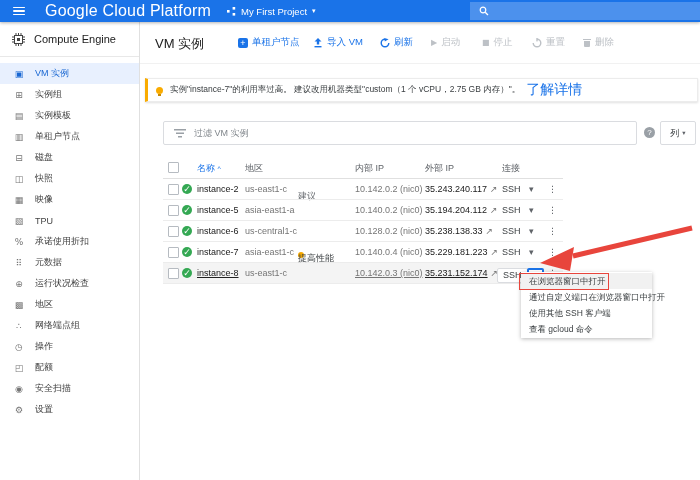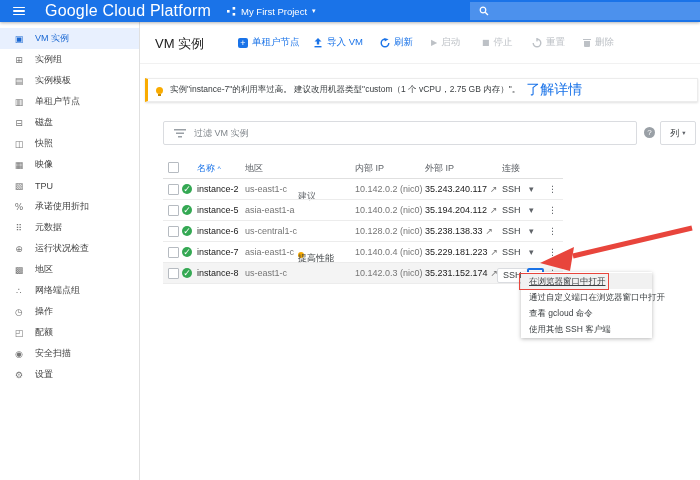--- a/index.html
+++ b/index.html
@@ -81,32 +81,32 @@
   .c-name{left:34px;color:#212121;cursor:pointer;}
   .c-zone{left:82px;color:#757575;}
   .c-sug{left:135px;color:#3c4043;display:flex;align-items:center;gap:3px;cursor:pointer;}
   .sbulb{width:6px;height:6px;border-radius:50%;background:#f9ab00;display:inline-block;}
   .c-int{left:192px;color:#757575;}
   .c-ext{left:262px;color:#212121;}
   .extlink{color:#757575;font-size:8px;margin-left:3px;}
   .c-ssh{left:339px;color:#3c4043;cursor:pointer;}
   .c-sshcaret{left:366px;top:6px;font-size:6.5px;color:#5f6368;cursor:pointer;}
   .c-kebab{left:385px;top:3px;font-size:10px;color:#5f6368;cursor:pointer;font-family:"DejaVu Sans",sans-serif;}
-  .trow.hover .c-name,.trow.hover .c-ext b,.trow.hover .c-int{}
+  .trow.hover .c-name,.trow.hover .c-ext b,.trow.hover .c-int{text-decoration:underline;}
   .sshbox{position:absolute;left:334px;top:2px;height:13px;border:1px solid #dadce0;border-radius:2px;
           background:#fff;padding:0 5px;font-size:9px;line-height:13px;color:#3c4043;cursor:pointer;}
   .caretbox{position:absolute;left:364px;top:1px;width:13px;height:13px;border:2px solid #1a73e8;
             border-radius:2px;background:#fff;color:#5f6368;font-size:6.5px;line-height:13px;
             text-align:center;cursor:pointer;}
   
   .sshmenu{position:absolute;left:521px;top:272px;width:131px;background:#fff;z-index:30;
            box-shadow:0 1px 4px rgba(0,0,0,.28);padding:1px 0;}
   .mitem{height:16px;line-height:16px;padding-left:8px;font-size:8.5px;color:#3c4043;
          white-space:nowrap;cursor:pointer;}
-  .mitem.hl{background:#f1f1f1;text-decoration:underline;}
+  .mitem.hl{background:#f1f1f1;}
   
   .annot-box{position:absolute;left:519px;top:273px;width:88px;height:15px;
              border:1.5px solid #e8453c;z-index:40;pointer-events:none;}
   .arrow-overlay{position:absolute;left:0;top:0;z-index:50;pointer-events:none;}
 </style>
 </head>
 <body>
 
 <div class="page">
 
@@ -129,20 +129,41 @@
     <div class="searchbox">
       <svg width="10" height="10" viewBox="0 0 10 10">
         <circle cx="4" cy="4" r="2.8" fill="none" stroke="#fff" stroke-width="1.2"></circle>
         <line x1="6.2" y1="6.2" x2="9" y2="9" stroke="#fff" stroke-width="1.3"></line>
       </svg>
       <input type="text" value="" style="">
     </div>
   </div>
 
   <div class="sidebar">
+    <div class="product">
+      <svg width="13" height="13" viewBox="0 0 13 13">
+        <g stroke="#424242" stroke-width="1">
+          <line x1="4" y1="0" x2="4" y2="2.5"></line>
+            <line x1="6.5" y1="0" x2="6.5" y2="2.5"></line>
+            <line x1="9" y1="0" x2="9" y2="2.5"></line>
+          <line x1="4" y1="10.5" x2="4" y2="13"></line>
+            <line x1="6.5" y1="10.5" x2="6.5" y2="13"></line>
+            <line x1="9" y1="10.5" x2="9" y2="13"></line>
+          <line x1="0" y1="4" x2="2.5" y2="4"></line>
+            <line x1="0" y1="6.5" x2="2.5" y2="6.5"></line>
+            <line x1="0" y1="9" x2="2.5" y2="9"></line>
+          <line x1="10.5" y1="4" x2="13" y2="4"></line>
+            <line x1="10.5" y1="6.5" x2="13" y2="6.5"></line>
+            <line x1="10.5" y1="9" x2="13" y2="9"></line>
+          <rect x="2.5" y="2.5" width="8" height="8" fill="none"></rect>
+        </g>
+        <rect x="5" y="5" width="3" height="3" fill="#424242"></rect>
+      </svg>
+      <span>Compute Engine</span>
+    </div>
     <div class="nav">
       <div class="sitem selected">
         <span class="sicon">▣</span>
         <span class="slabel">VM 实例</span>
         </div>
       <div class="sitem">
         <span class="sicon">⊞</span>
         <span class="slabel">实例组</span>
         </div>
       <div class="sitem">
@@ -344,22 +365,22 @@
       <span class="c-ext"><b style="font-weight:normal">35.231.152.174</b><span class="extlink" style="position:static">↗</span></span>
       <span class="sshbox">SSH</span>
       <span class="caretbox">▾</span>
       <span class="c-kebab">⋮</span>
     </div>
   </div>
 
   <div class="sshmenu">
     <div class="mitem hl">在浏览器窗口中打开</div>
     <div class="mitem">通过自定义端口在浏览器窗口中打开</div>
+    <div class="mitem">使用其他 SSH 客户端</div>
     <div class="mitem">查看 gcloud 命令</div>
-    <div class="mitem">使用其他 SSH 客户端</div>
   </div>
 
   <div class="annot-box"></div>
   <svg class="arrow-overlay" width="700" height="480" viewBox="0 0 700 480">
     <line x1="692" y1="228" x2="573" y2="256" stroke="#e8453c" stroke-width="5"></line>
     <polygon points="540,263 574,247 570,271" fill="#e8453c"></polygon>
   </svg>
 
 </div>
 

